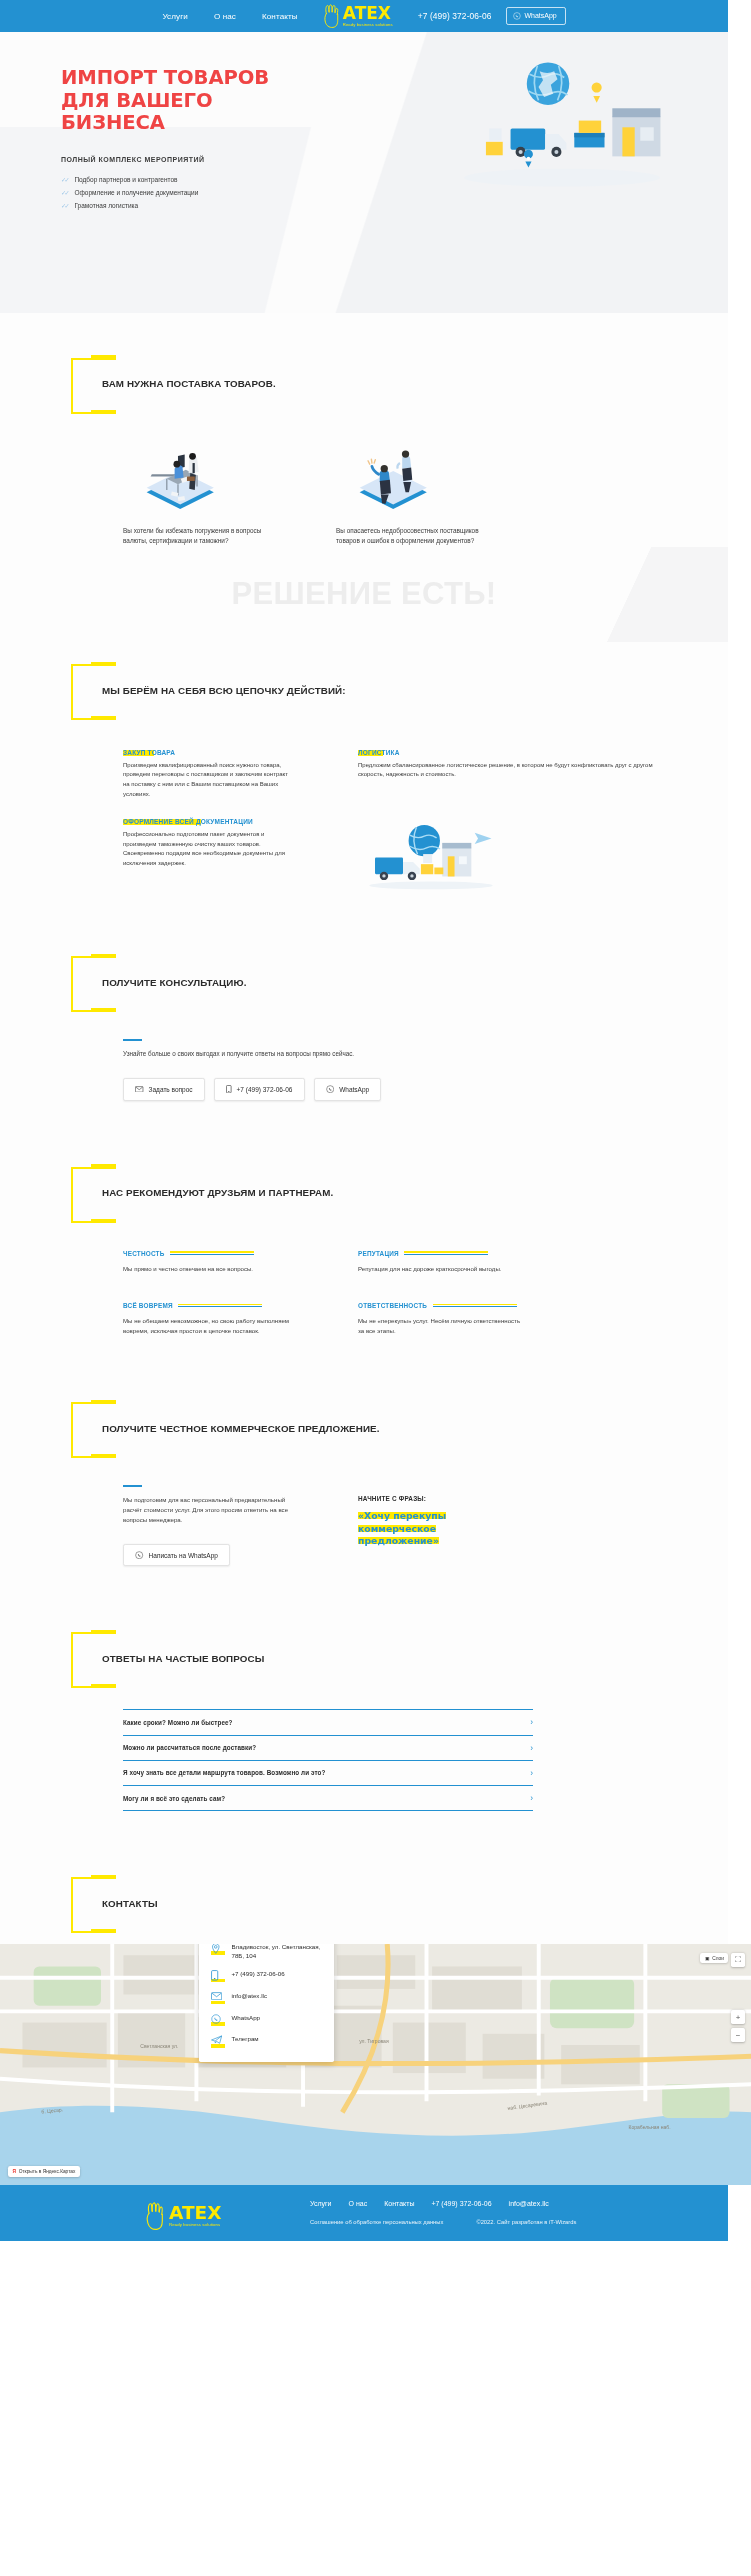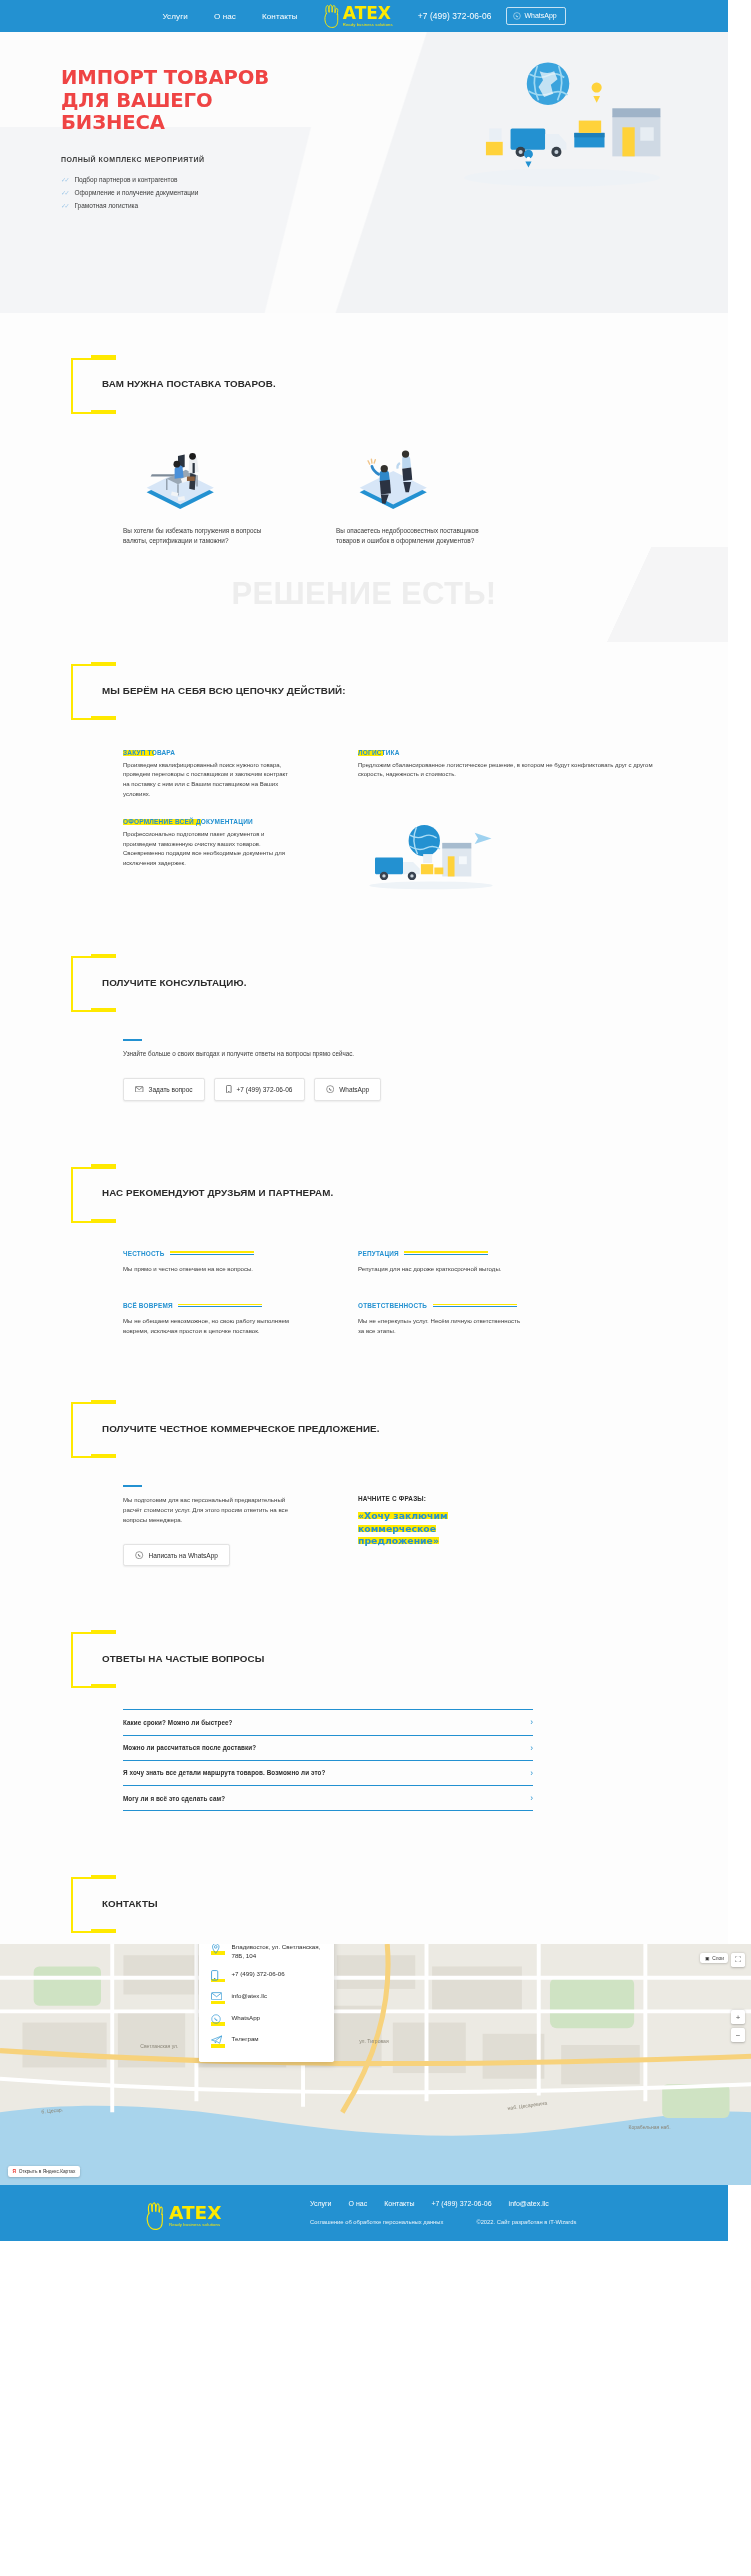--- a/index.html
+++ b/index.html
@@ -565,21 +565,21 @@
             <svg width="8.4" height="8.4" viewBox="0 0 24 24">
               <circle cx="12" cy="12" r="10.2" fill="none" stroke="#2b2b2b" stroke-width="1.3"></circle>
               <path d="M9 8.4c.4-.1.7 0 .9.4l.7 1.5c.1.3 0 .5-.2.7l-.5.5c.5 1 1.4 1.9 2.4 2.4l.5-.5c.2-.2.5-.3.8-.2l1.5.7c.3.1.4.5.3.8-.3.9-1.3 1.4-2.2 1.2-2.4-.5-4.4-2.5-4.9-4.9-.2-.9.2-1.9 1.1-2.1z" fill="#2b2b2b"></path>
             </svg>
             <span>Написать на WhatsApp</span>
           </button>
         </div>
       </div>
       <div class="offer-right">
         <div class="st">НАЧНИТЕ С ФРАЗЫ:</div>
-        <div class="quote"><span>«Хочу заключим коммерческое предложение»</span></div>
+        <div class="quote"><span>«Хочу перекупы коммерческое предложение»</span></div>
       </div>
     </div>
   </section>
 
   <section class="section">
     <div class="sp" style="height:66px"></div>
     <div class="bracket-head">
       <span class="btm-tail"></span>
       <h2>ОТВЕТЫ НА ЧАСТЫЕ ВОПРОСЫ</h2>
     </div>

